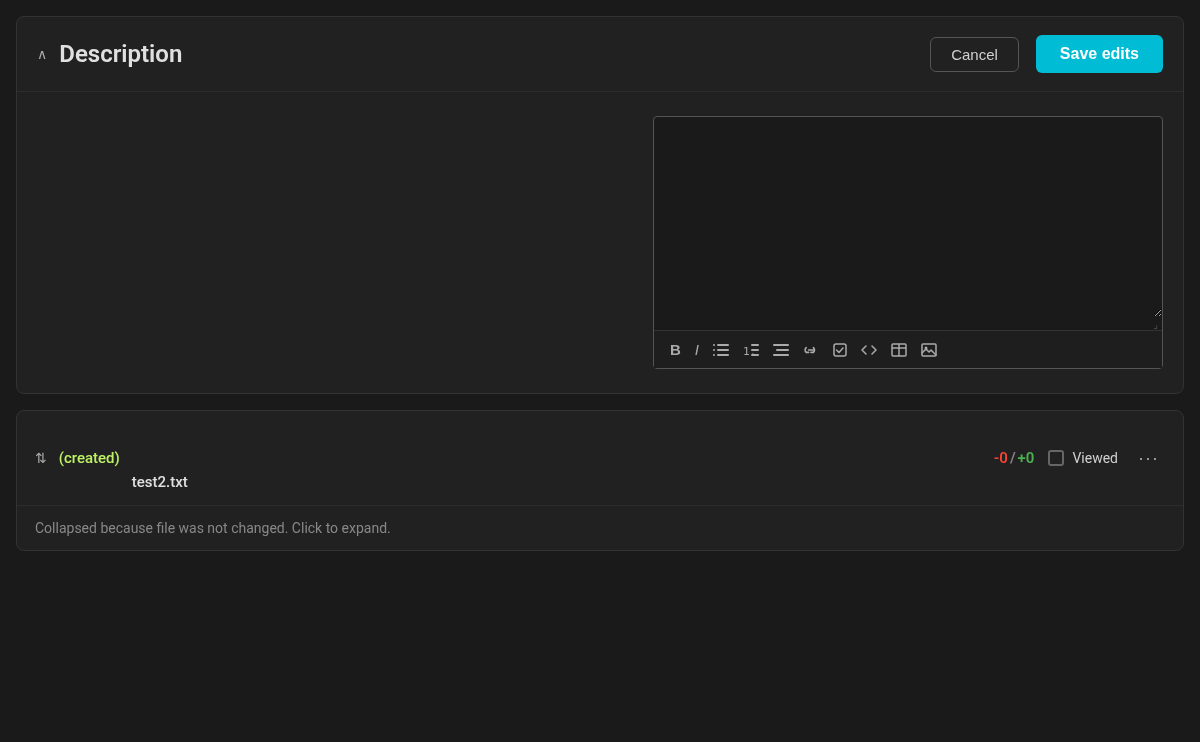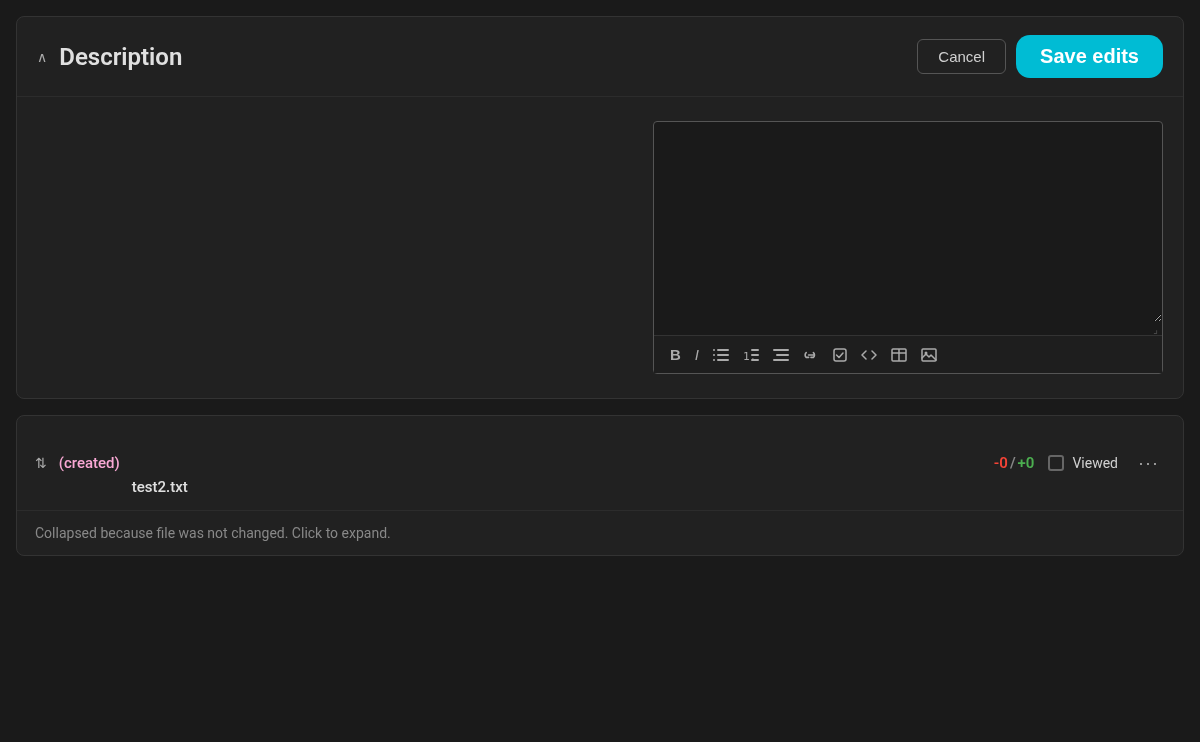--- a/index.html
+++ b/index.html
@@ -53,41 +53,41 @@
     }
 
     .description-title {
       font-size: 24px;
       font-weight: 600;
       color: #e0e0e0;
     }
 
     .header-buttons {
       display: flex;
-      gap: 10px;
+      gap: 17px;
       align-items: center;
     }
 
     .cancel-button {
       background: transparent;
       border: 1px solid #555;
       color: #d0d0d0;
       padding: 8px 20px;
       border-radius: 6px;
       font-size: 15px;
       cursor: pointer;
     }
 
     .save-edits-button {
       background: #00bcd4;
       border: none;
       color: #fff;
       padding: 10px 24px;
-      border-radius: 14px;
-      font-size: 20px;
+      border-radius: 6px;
+      font-size: 16px;
       font-weight: 600;
       cursor: pointer;
     }
 
     .description-body {
       padding: 24px 20px;
       display: flex;
       justify-content: flex-end;
     }
 
@@ -178,21 +178,21 @@
       gap: 12px;
     }
 
     .expand-icon {
       color: #aaa;
       font-size: 14px;
       cursor: pointer;
     }
 
     .file-created-label {
-      color: #f9a8d4;
+      color: #bef264;
       font-size: 15px;
       font-weight: 500;
     }
 
     .file-name {
       color: #e0e0e0;
       font-size: 15px;
       font-weight: 500;
       margin-top: 48px;
     }

